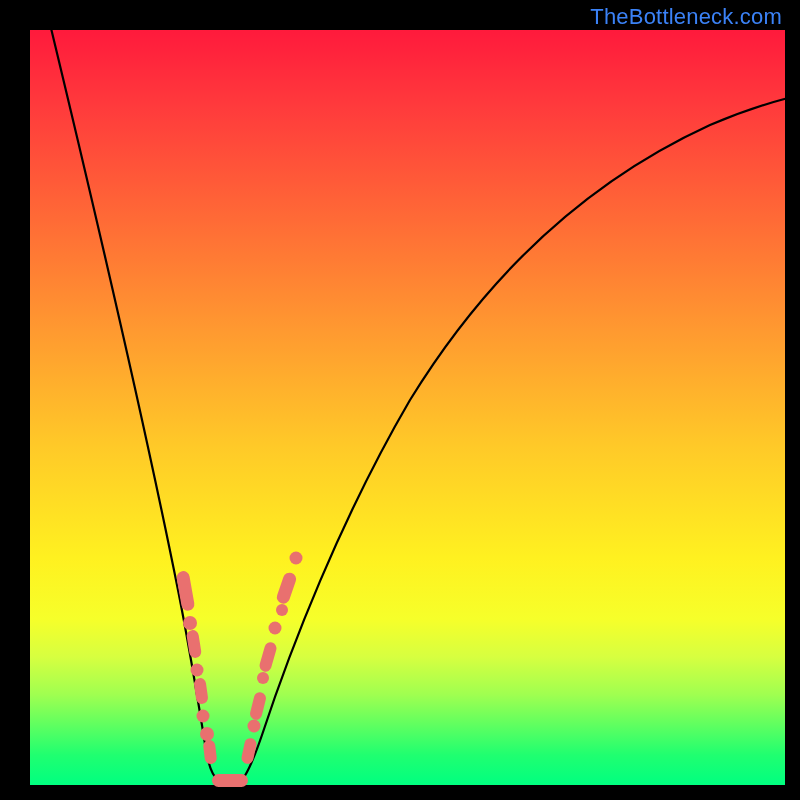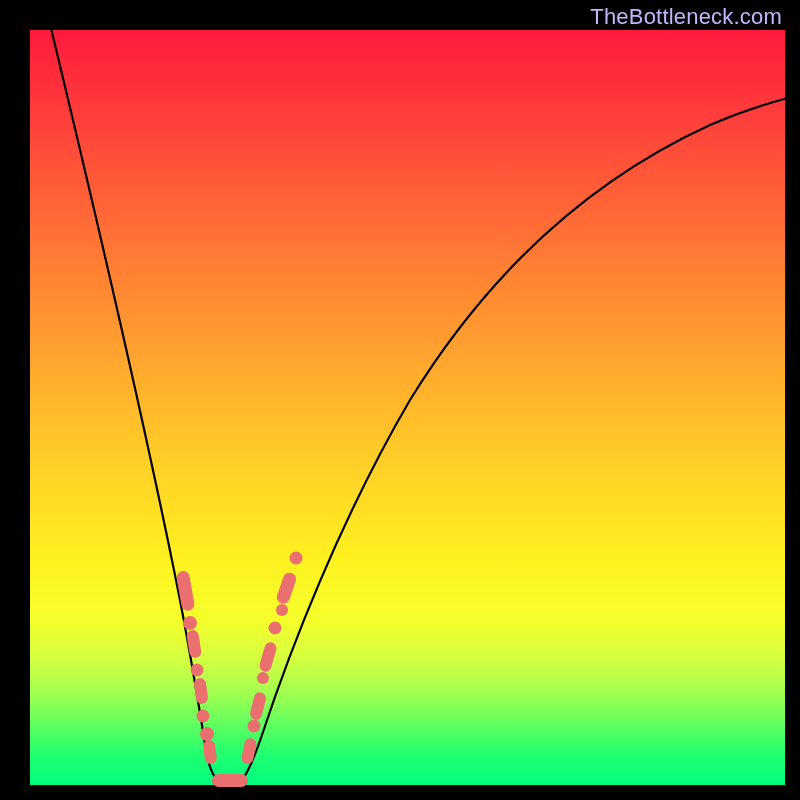--- a/index.html
+++ b/index.html
@@ -37,21 +37,21 @@
       #a0ff50 88%,
       #60ff60 92%,
       #20ff70 96%,
       #00ff80 100%
     );
   }
   .watermark {
     position: absolute;
     top: 4px;
     right: 18px;
-    color: #c4b5fd;
+    color: #3b82f6;
     font-size: 22px;
     font-weight: 500;
     letter-spacing: 0.2px;
     user-select: none;
   }
   svg.curves {
     position: absolute;
     left: 0;
     top: 0;
     width: 755px;

